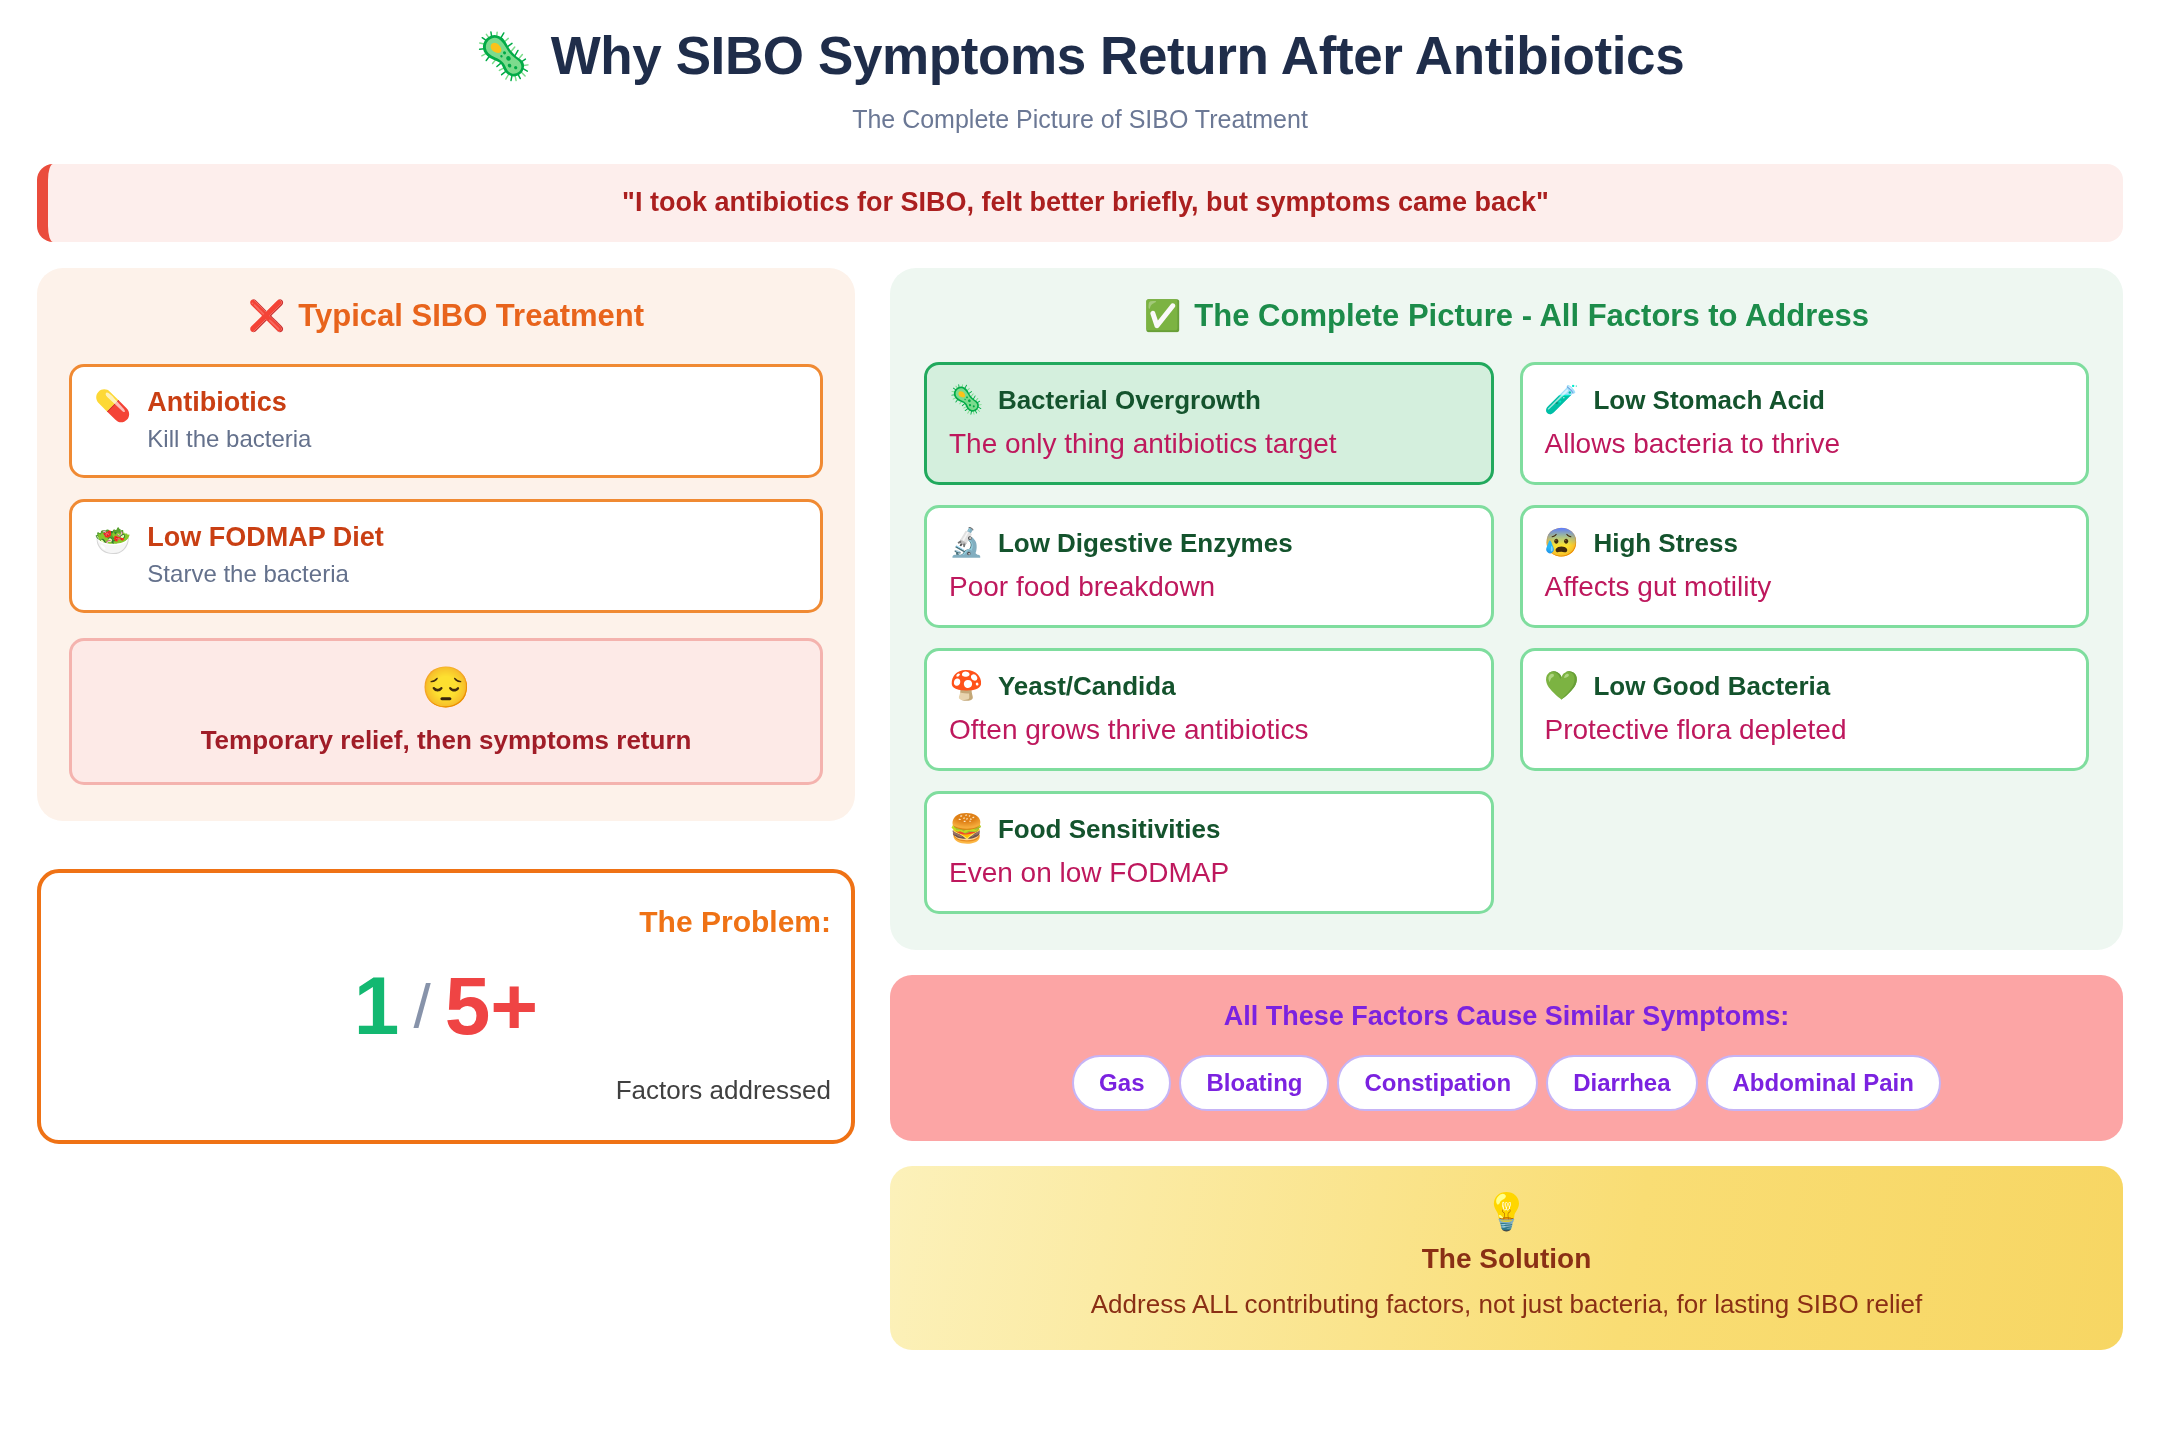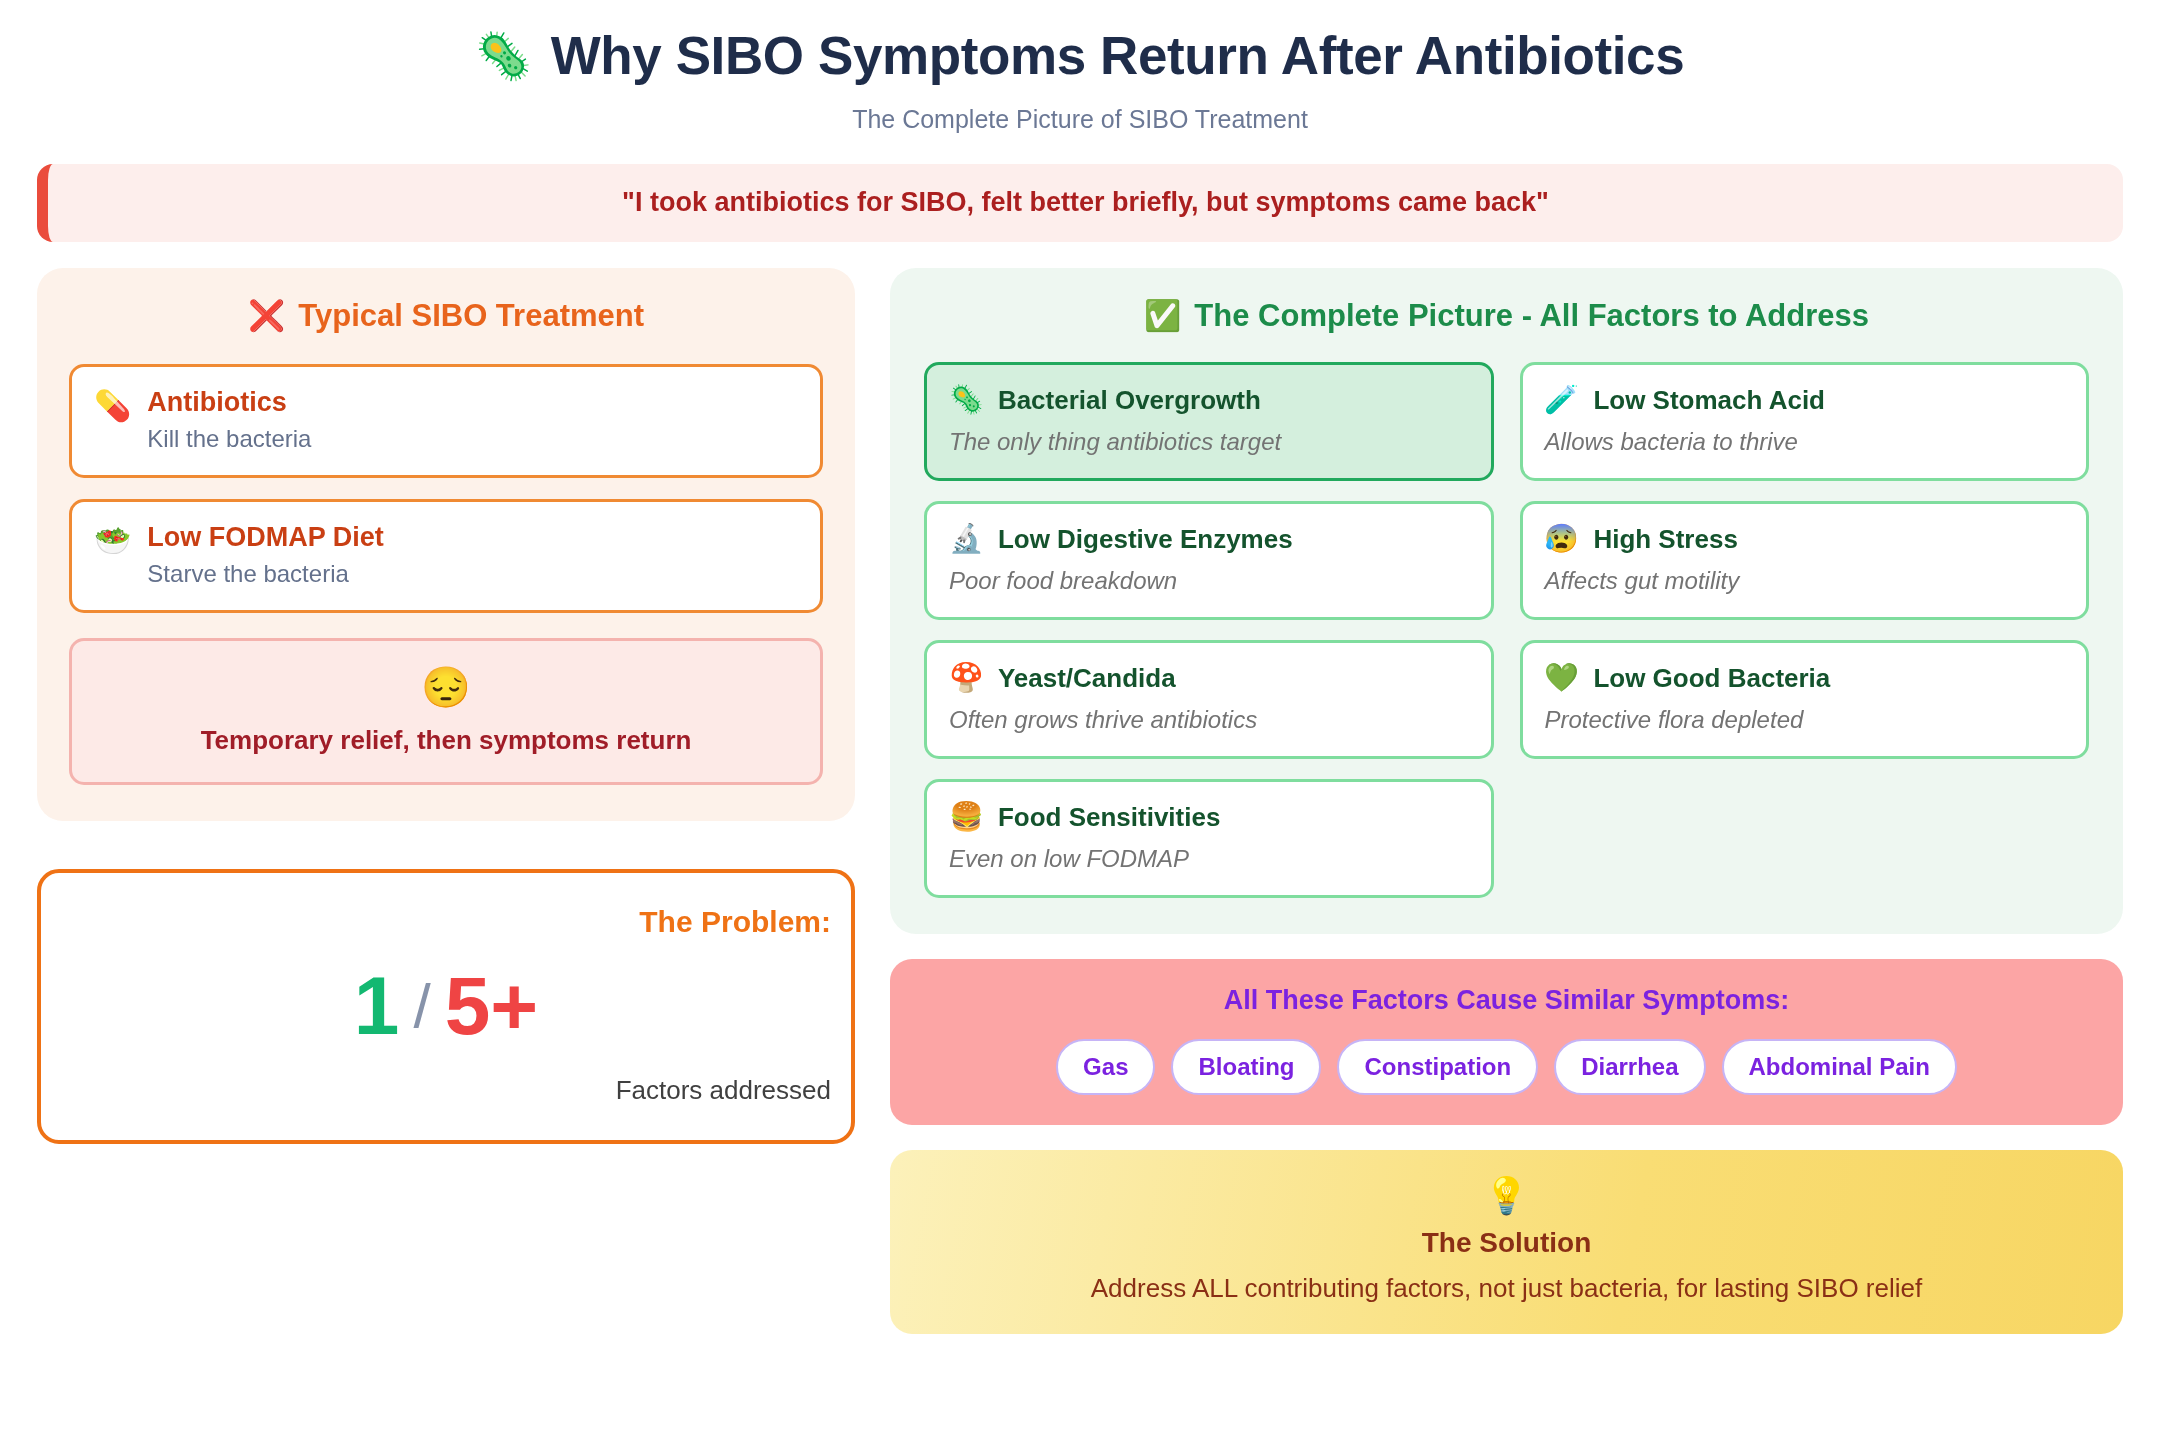--- a/index.html
+++ b/index.html
@@ -189,40 +189,40 @@
     align-items: center;
     gap: 14px;
     margin-bottom: 12px;
   }
   .factor-head .emoji { font-size: 28px; line-height: 1; }
   .factor-title {
     font-size: 26px;
     font-weight: bold;
     color: #14532d;
   }
-  .factor-desc { font-size: 24px; color: #737373; font-style: italic; }
+  .factor-desc { font-size: 28px; color: #be185d; }
 
   
   .symptoms-box {
     margin-top: 25px;
     background: #fca5a5;
     border-radius: 22px;
     padding: 26px 24px 30px 24px;
     text-align: center;
   }
   .symptoms-title {
     font-size: 27px;
     font-weight: bold;
     color: #7b22e0;
     margin-bottom: 23px;
   }
   .symptom-pills {
     display: flex;
     justify-content: center;
-    gap: 16px;
+    gap: 8px;
     flex-wrap: wrap;
   }
   .pill {
     background: #ffffff;
     border: 2px solid #c6b4f6;
     border-radius: 30px;
     padding: 12px 25px;
     font-size: 24px;
     font-weight: bold;
     color: #7b22e0;

